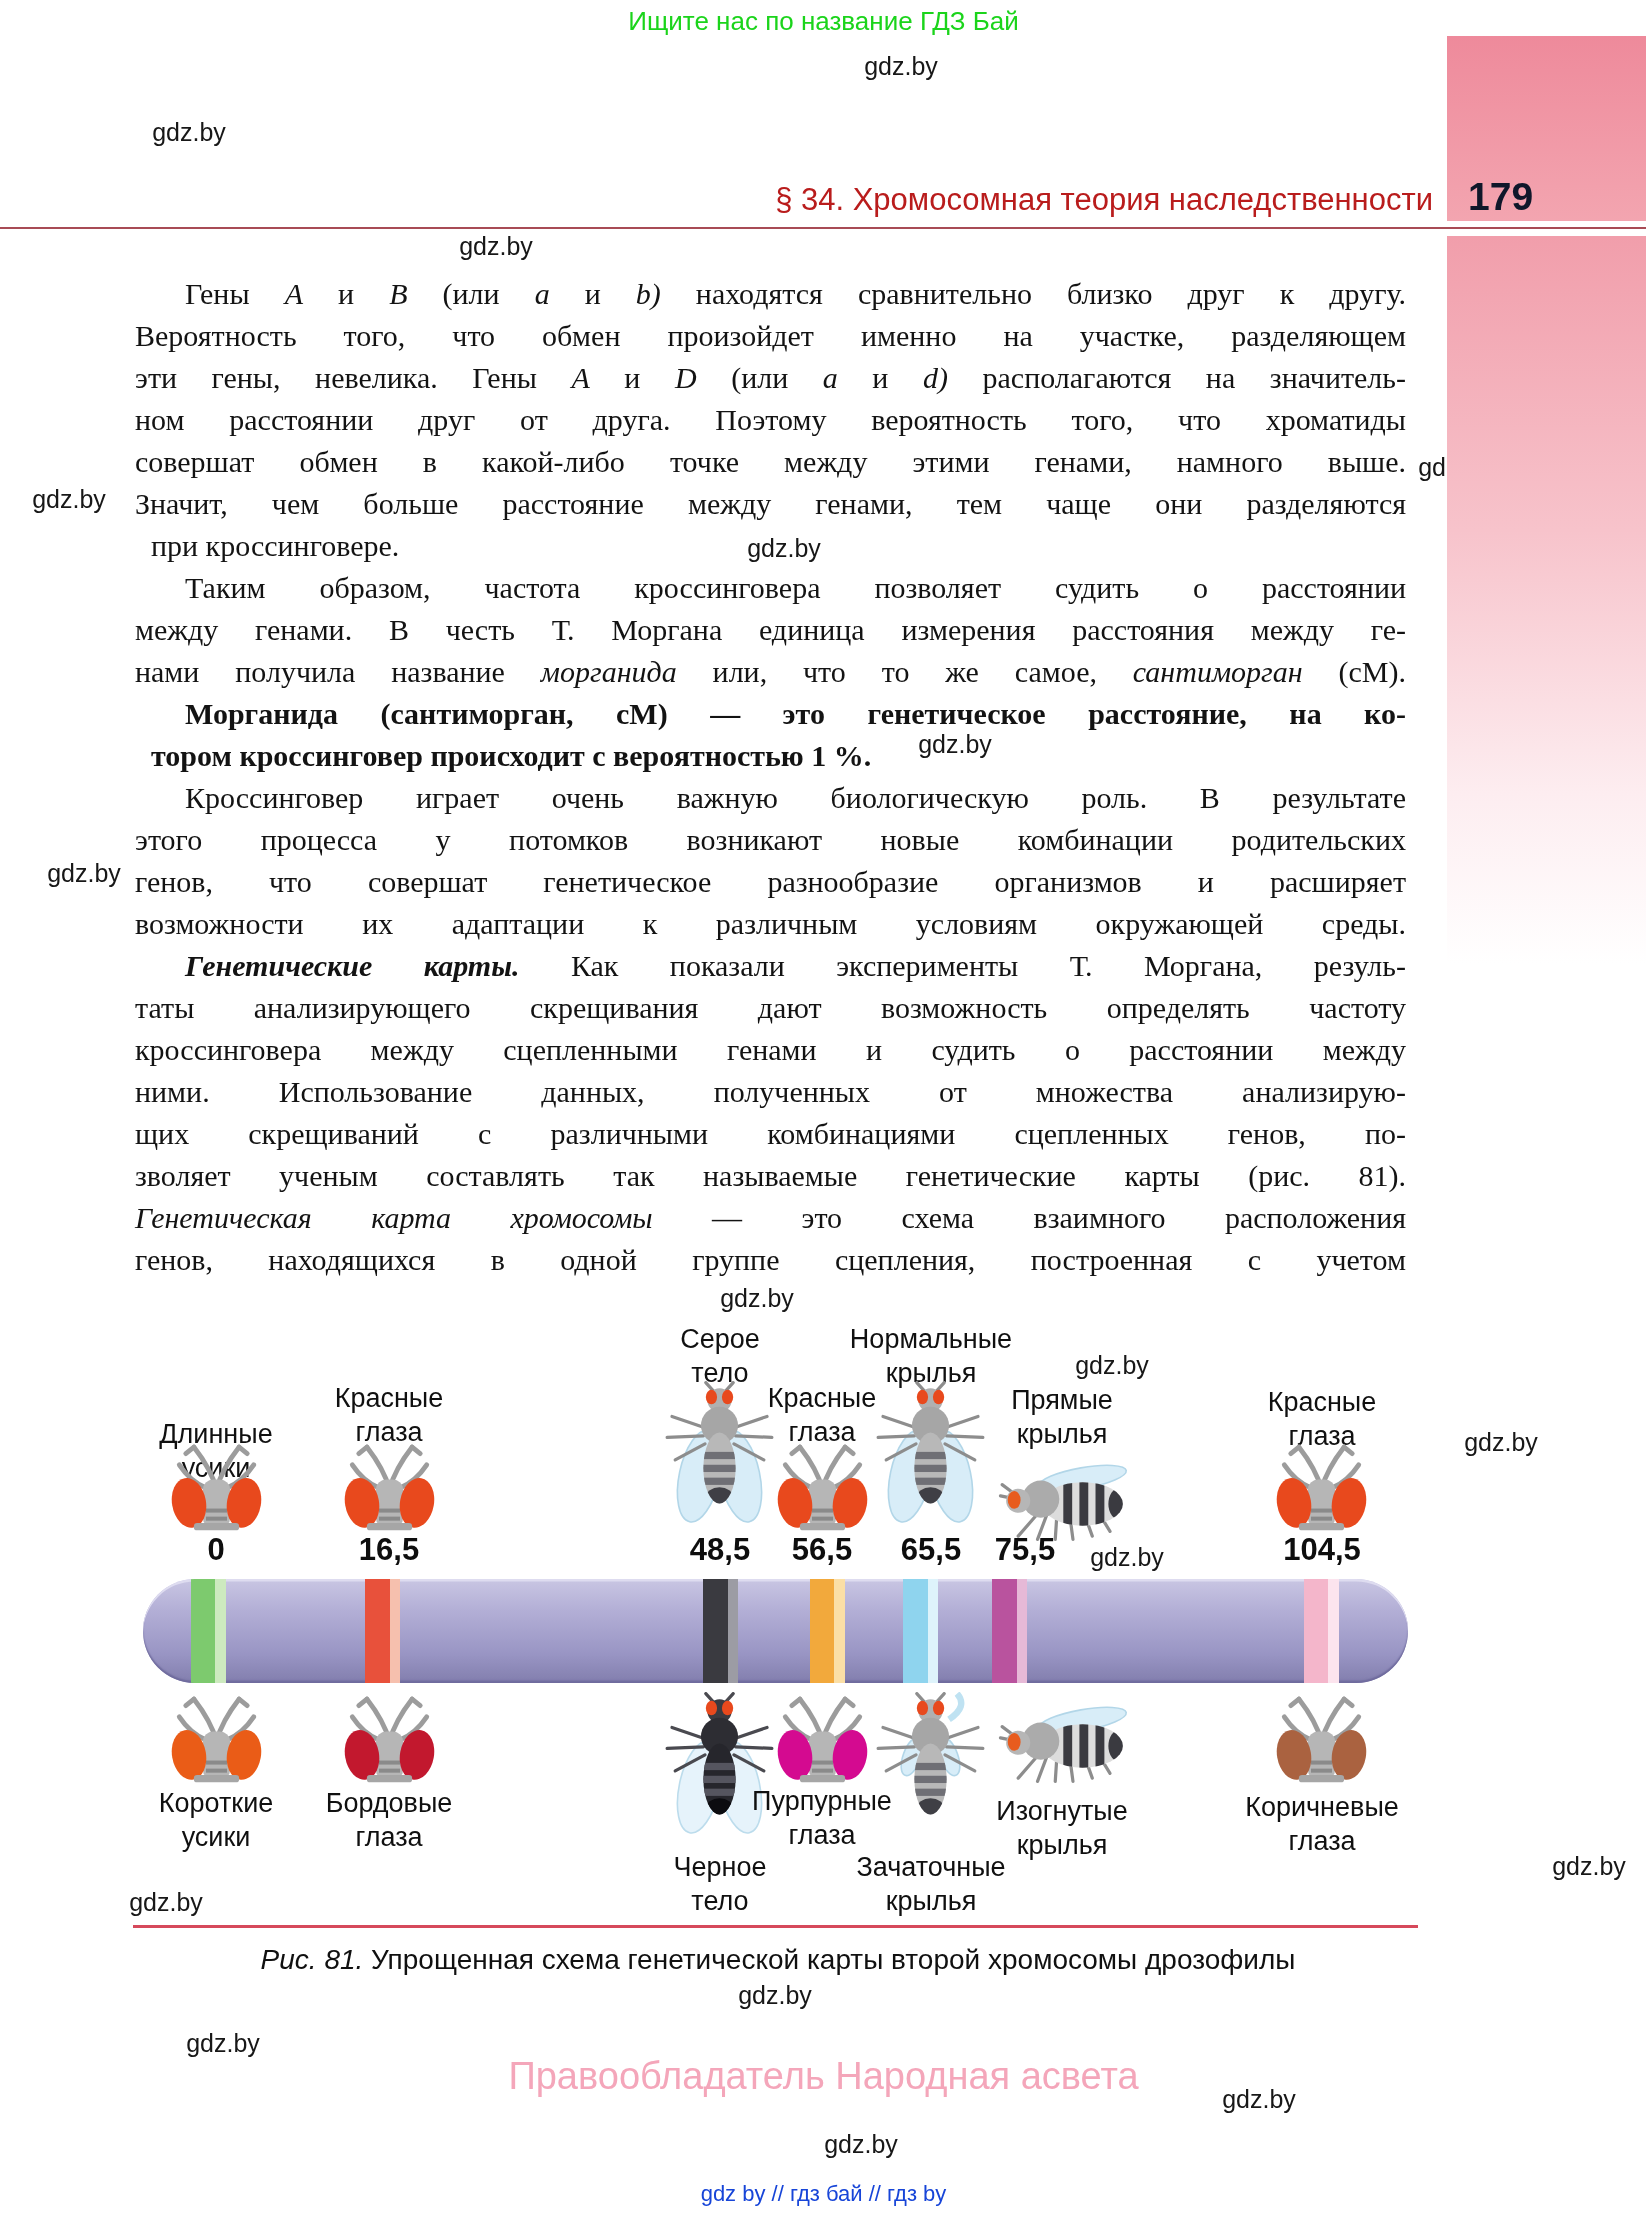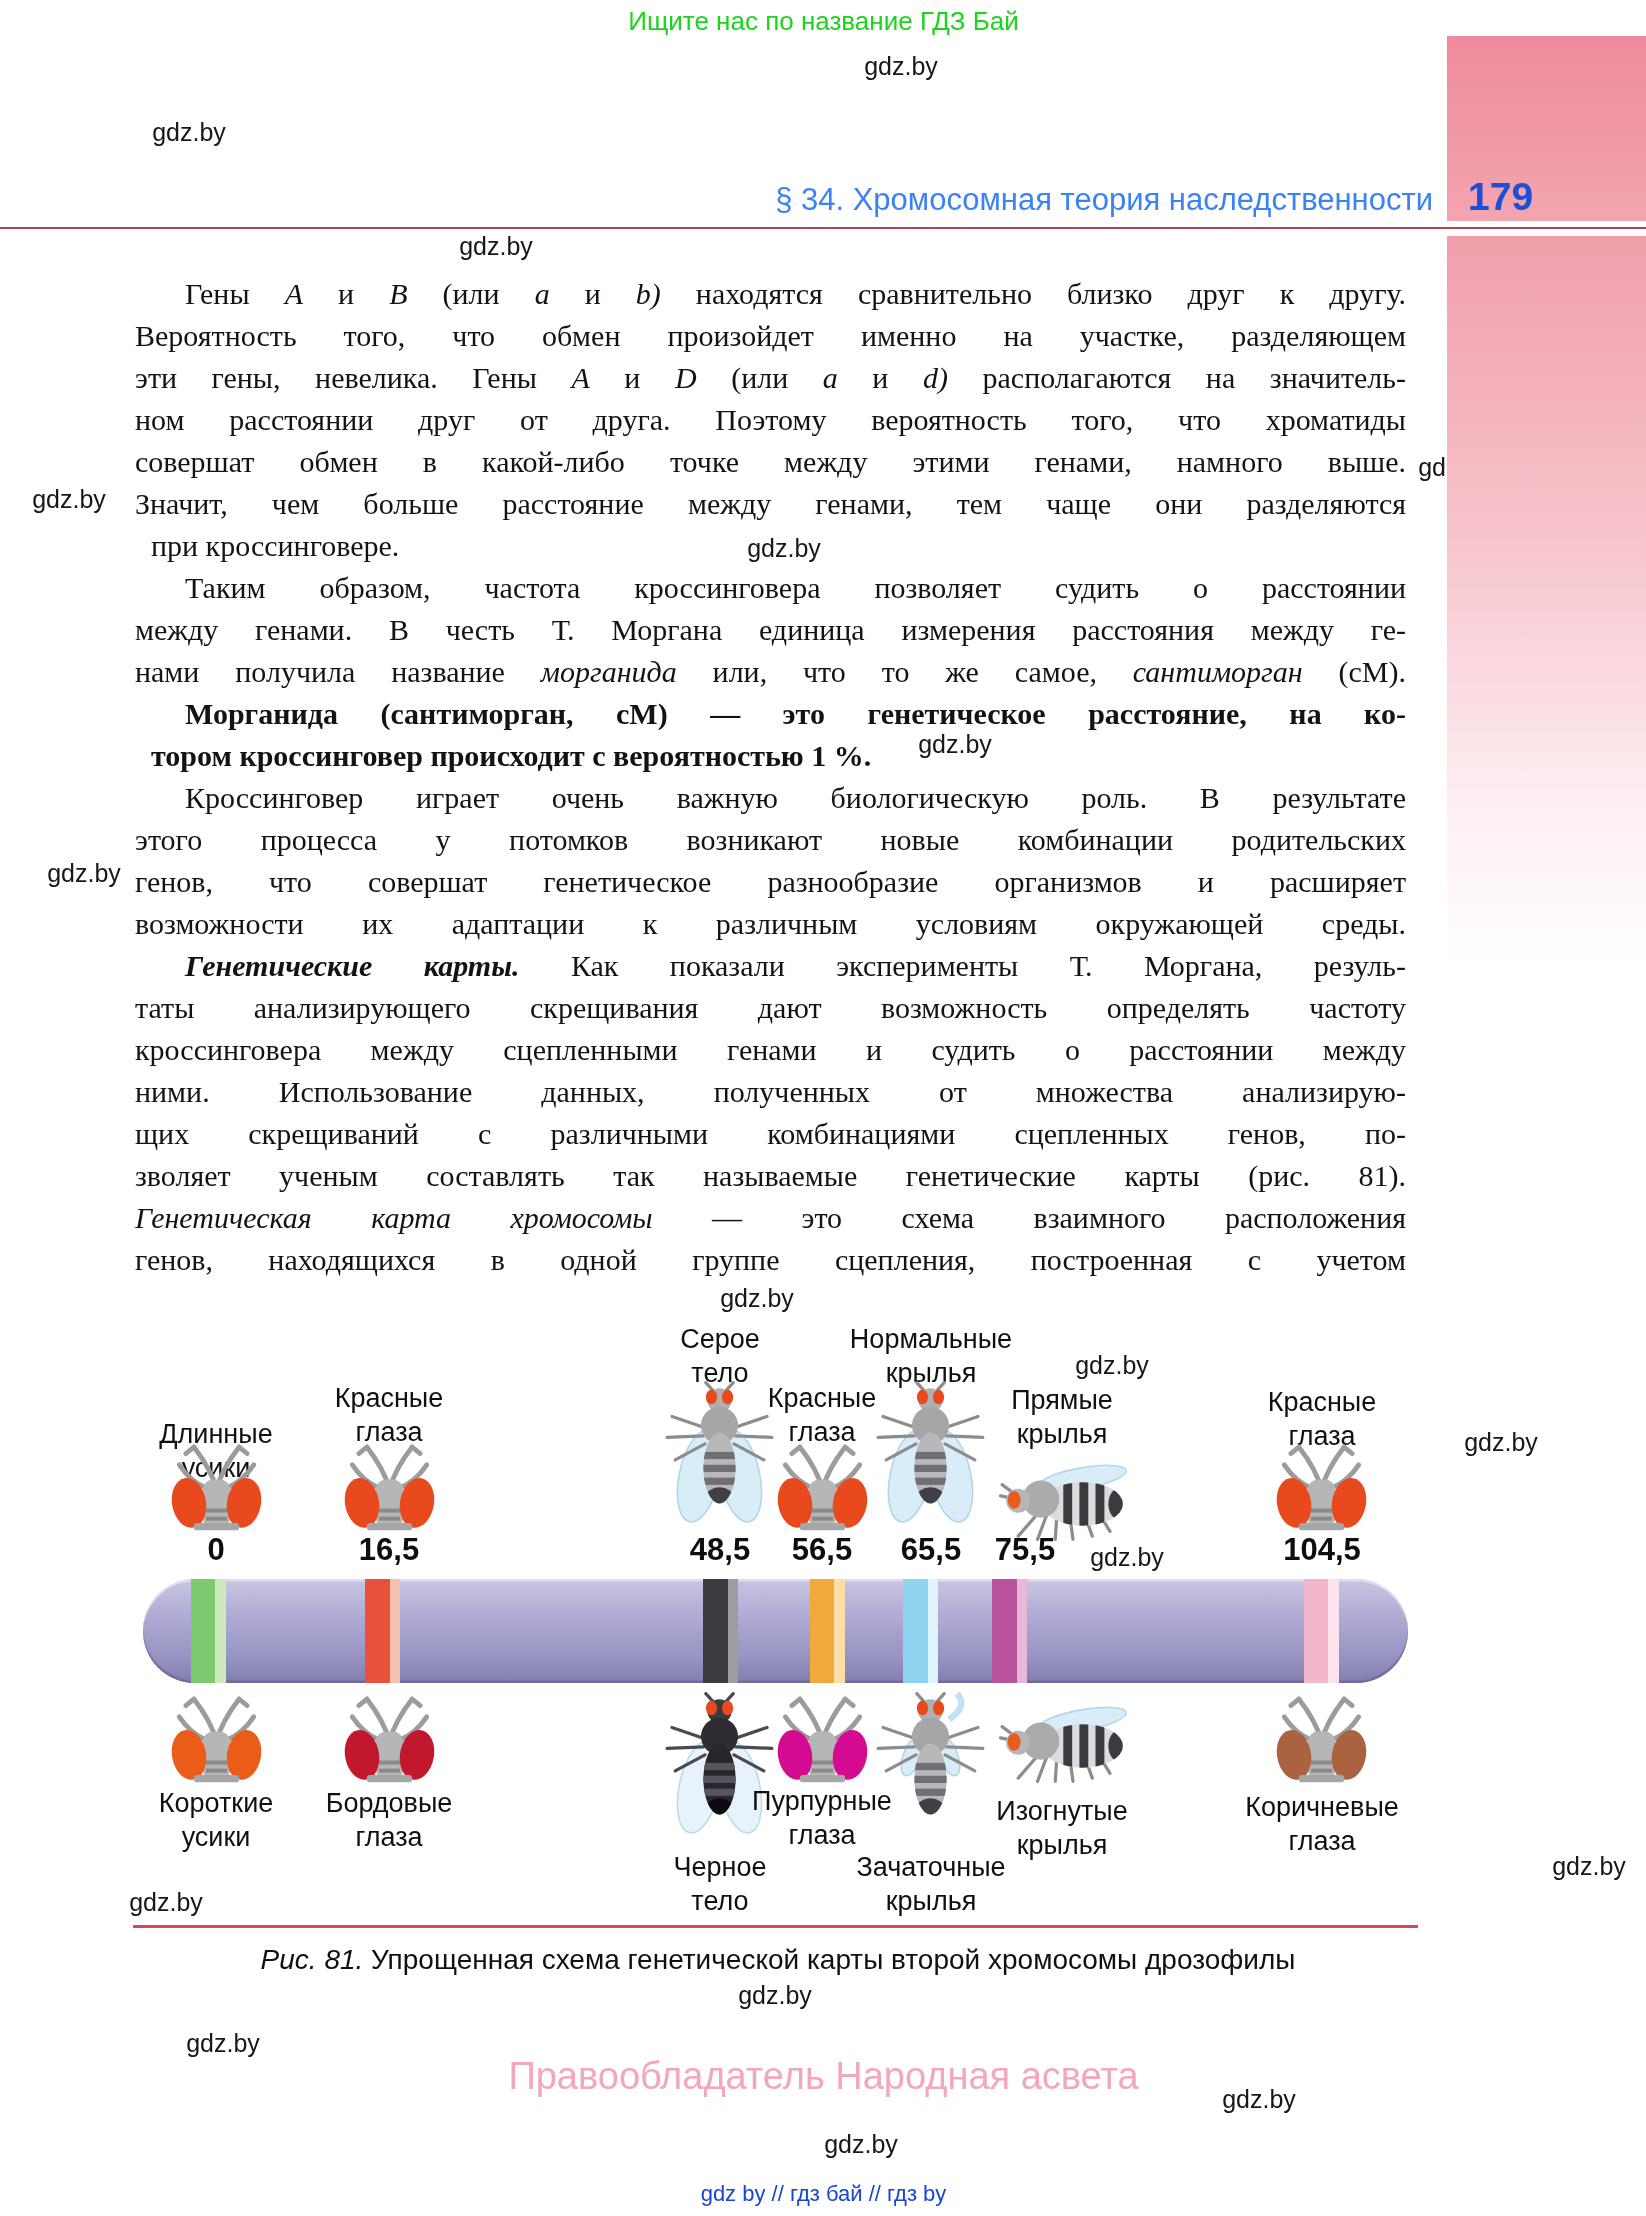--- a/index.html
+++ b/index.html
@@ -1,22 +1,22 @@
 <!DOCTYPE html>
 <html style="font-size:13px"><head>
 <meta charset="utf-8">
 <style>
   html,body{margin:0;padding:0;background:#888;}
   .page{position:relative;width:1647px;height:2216px;background:#ffffff;overflow:hidden;
         font-family:"Liberation Sans","DejaVu Sans",sans-serif;}
   .banner{position:absolute;top:6.4px;left:0;width:100%;text-align:center;
           font-size:26px;color:#1bd41b;}
   .wm{position:absolute;transform:translateX(-50%);font-size:25px;color:#171717;white-space:nowrap;}
-  .title{position:absolute;top:182px;right:214px;font-size:31px;color:#3b82f6;white-space:nowrap;}
-  .pagenum{position:absolute;left:1468px;top:175px;font-size:39px;font-weight:bold;color:#1d4ed8;}
+  .title{position:absolute;top:182px;right:214px;font-size:31px;color:#b91c1c;white-space:nowrap;}
+  .pagenum{position:absolute;left:1468px;top:175px;font-size:39px;font-weight:bold;color:#0f172a;}
   .sideseg{position:absolute;left:1447px;width:200px;}
   .seg1{top:36px;height:185px;background:linear-gradient(180deg,#ee8a9b 0%,#f3a5b0 100%);}
   .seg2{top:236px;height:774px;background:linear-gradient(180deg,#f19eab 0%,#f7c3cb 38%,#fdedf0 72%,#ffffff 94%);}
   .hline{position:absolute;left:0;top:227px;width:1647px;height:2.4px;background:#a84b55;}
   .bodytext{position:absolute;left:135px;top:273px;width:1271px;
             font-family:"Liberation Serif","DejaVu Serif",serif;
             font-size:30px;line-height:42px;color:#131313;}
   .bline{height:42px;text-align:justify;text-align-last:justify;}
   .bline.indent{padding-left:50px;}
   .bline.lastline{text-align-last:left;margin-left:16px;}

